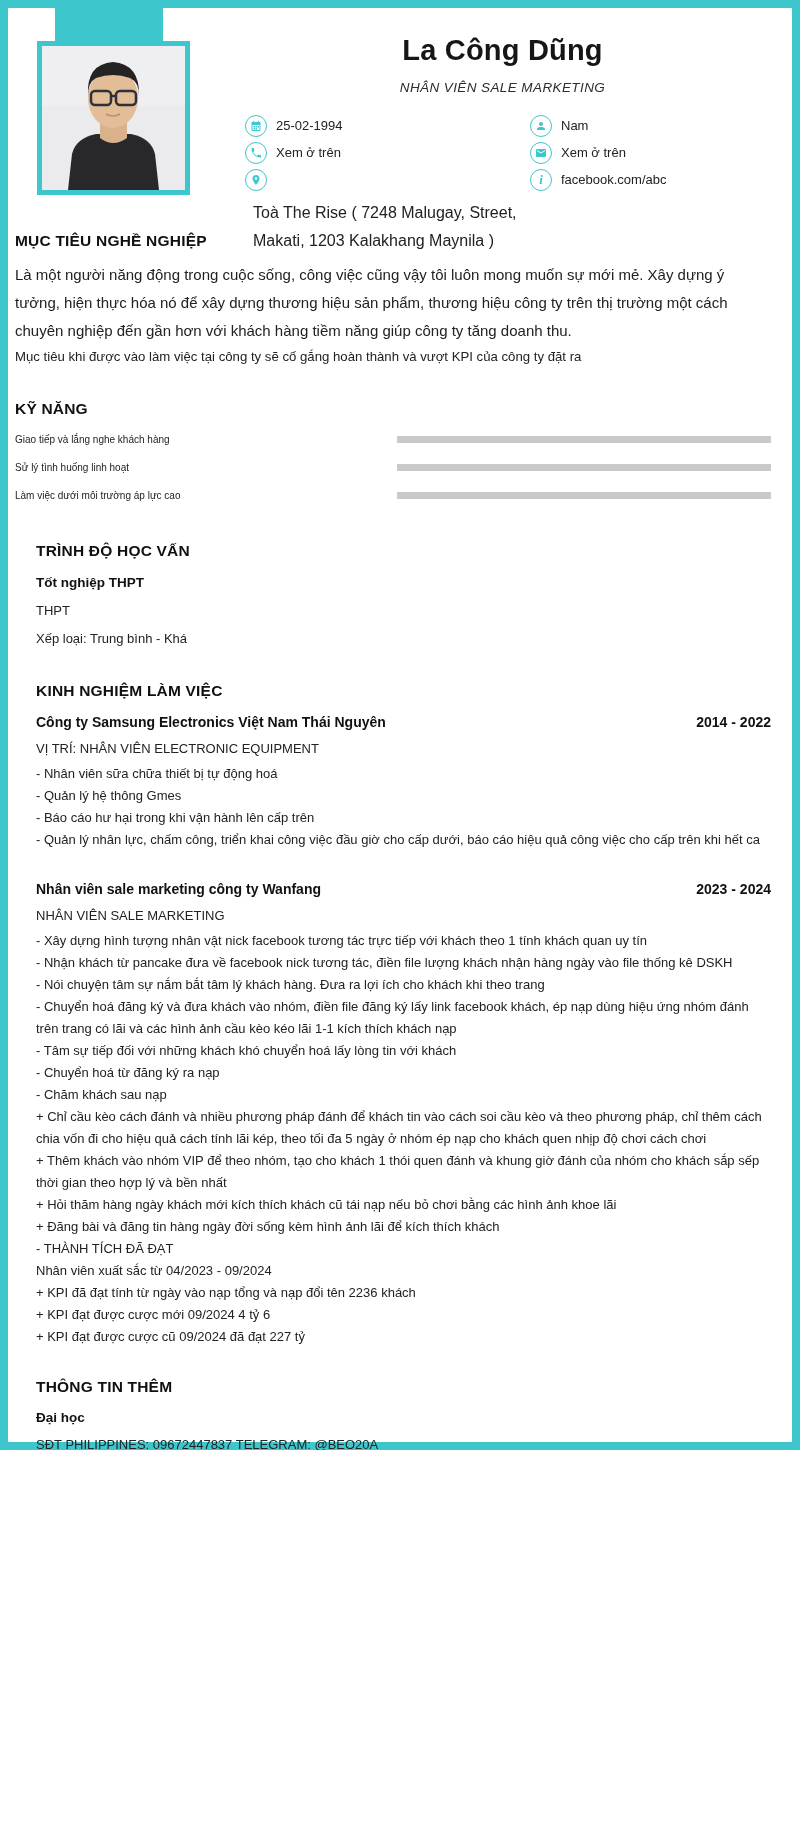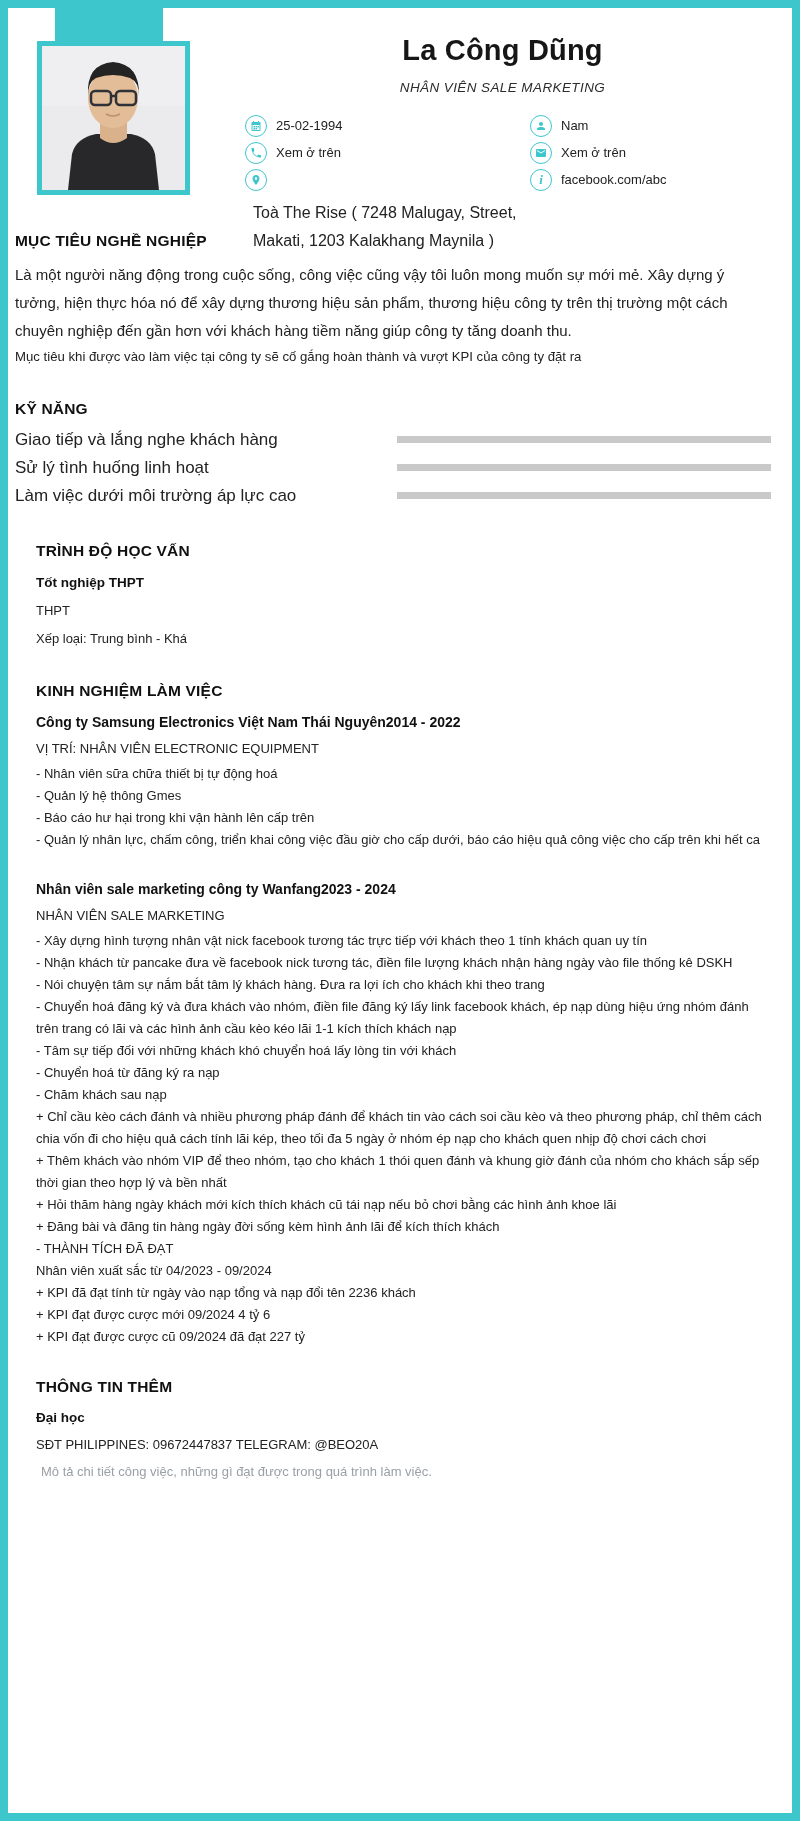--- a/index.html
+++ b/index.html
@@ -4,21 +4,21 @@
 <style>
   :root{
     --accent:#3ec6cd;
     --bar-bg:#c9c9c9;
     --placeholder:#9aa0a6;
     --ink:#1e1e1e;
   }
   *{box-sizing:border-box;margin:0;padding:0;}
   html,body{margin:0;background:#fff;}
   body{font-family:"Liberation Sans",sans-serif;color:var(--ink);}
-  .page{position:relative;width:800px;height:1821px;background:#fff;overflow:hidden;}
+  .page{position:relative;width:800px;height:1450px;background:#fff;overflow:hidden;}
   .b-top,.b-bottom{position:absolute;left:0;width:800px;height:8px;background:var(--accent);}
   .b-top{top:0}.b-bottom{bottom:0}
   .b-left,.b-right{position:absolute;top:0;width:8px;height:1830px;background:var(--accent);}
   .b-left{left:0}.b-right{right:0}
   .top-tab{position:absolute;left:55px;top:0;width:108px;height:42px;background:var(--accent);}
   .photo-frame{position:absolute;left:37px;top:41px;width:153px;height:154px;border:5px solid var(--accent);background:#ebebee;}
   .photo-frame svg{display:block;width:100%;height:100%;}
   .header-right{position:absolute;left:230px;top:34px;width:545px;}
   .cv-name{font-size:29px;font-weight:bold;text-align:center;color:#161616;letter-spacing:.2px;}
   .cv-title{margin-top:13px;font-size:13.5px;font-style:italic;text-align:center;color:#2c2c2c;letter-spacing:.4px;}
@@ -29,30 +29,30 @@
   .c-icon svg{width:12px;height:12px;fill:currentColor;display:block;}
   .c-icon .info-i{font-family:"Liberation Serif",serif;font-style:italic;font-weight:bold;font-size:13px;line-height:1;}
   .address{margin-top:6px;margin-left:23px;font-size:16px;line-height:28px;color:#222;}
   .content{position:absolute;left:15px;top:232px;width:756px;}
   .sec-head{font-size:15.5px;font-weight:bold;color:#101010;letter-spacing:.2px;}
   .indent{margin-left:21px;}
   .objective-p1{margin-top:11px;font-size:15px;line-height:28px;color:#222;}
   .objective-p2{font-size:13.2px;line-height:24px;color:#222;}
   .skills{margin-top:7px;}
   .skill-row{display:flex;align-items:center;margin-top:15px;height:13px;}
-  .skill-label{flex:none;width:382px;font-size:17px;color:#222;}
+  .skill-label{flex:none;width:382px;font-size:10px;color:#222;}
   .skill-bar{flex:1;height:7px;background:var(--bar-bg);position:relative;}
   .skill-fill{height:100%;background:var(--accent);}
   .gap-edu{margin-top:40px;}
   .edu-degree{margin-top:15px;font-size:13.5px;font-weight:bold;color:#111;}
   .edu-line{margin-top:13px;font-size:13px;color:#222;}
   .gap-exp{margin-top:36px;}
   .job{margin-top:14px;}
   .job2{margin-top:30px;}
-  .job-head{display:flex;align-items:baseline;}
+  .job-head{display:flex;justify-content:space-between;align-items:baseline;}
   .job-company{font-size:14px;font-weight:bold;color:#111;}
   .job-period{font-size:14px;font-weight:bold;color:#111;}
   .job-position{margin-top:11px;font-size:13px;color:#222;}
   .job-details{margin-top:7px;}
   .detail-line{font-size:13px;line-height:22px;color:#222;}
   .gap-more{margin-top:30px;}
   .more-line1{margin-top:14px;font-size:13.5px;font-weight:bold;color:#111;}
   .more-line2{margin-top:12px;font-size:13px;color:#222;}
   .more-placeholder{margin-top:12px;margin-left:5px;font-size:13px;color:var(--placeholder);cursor:text;}
 </style>

